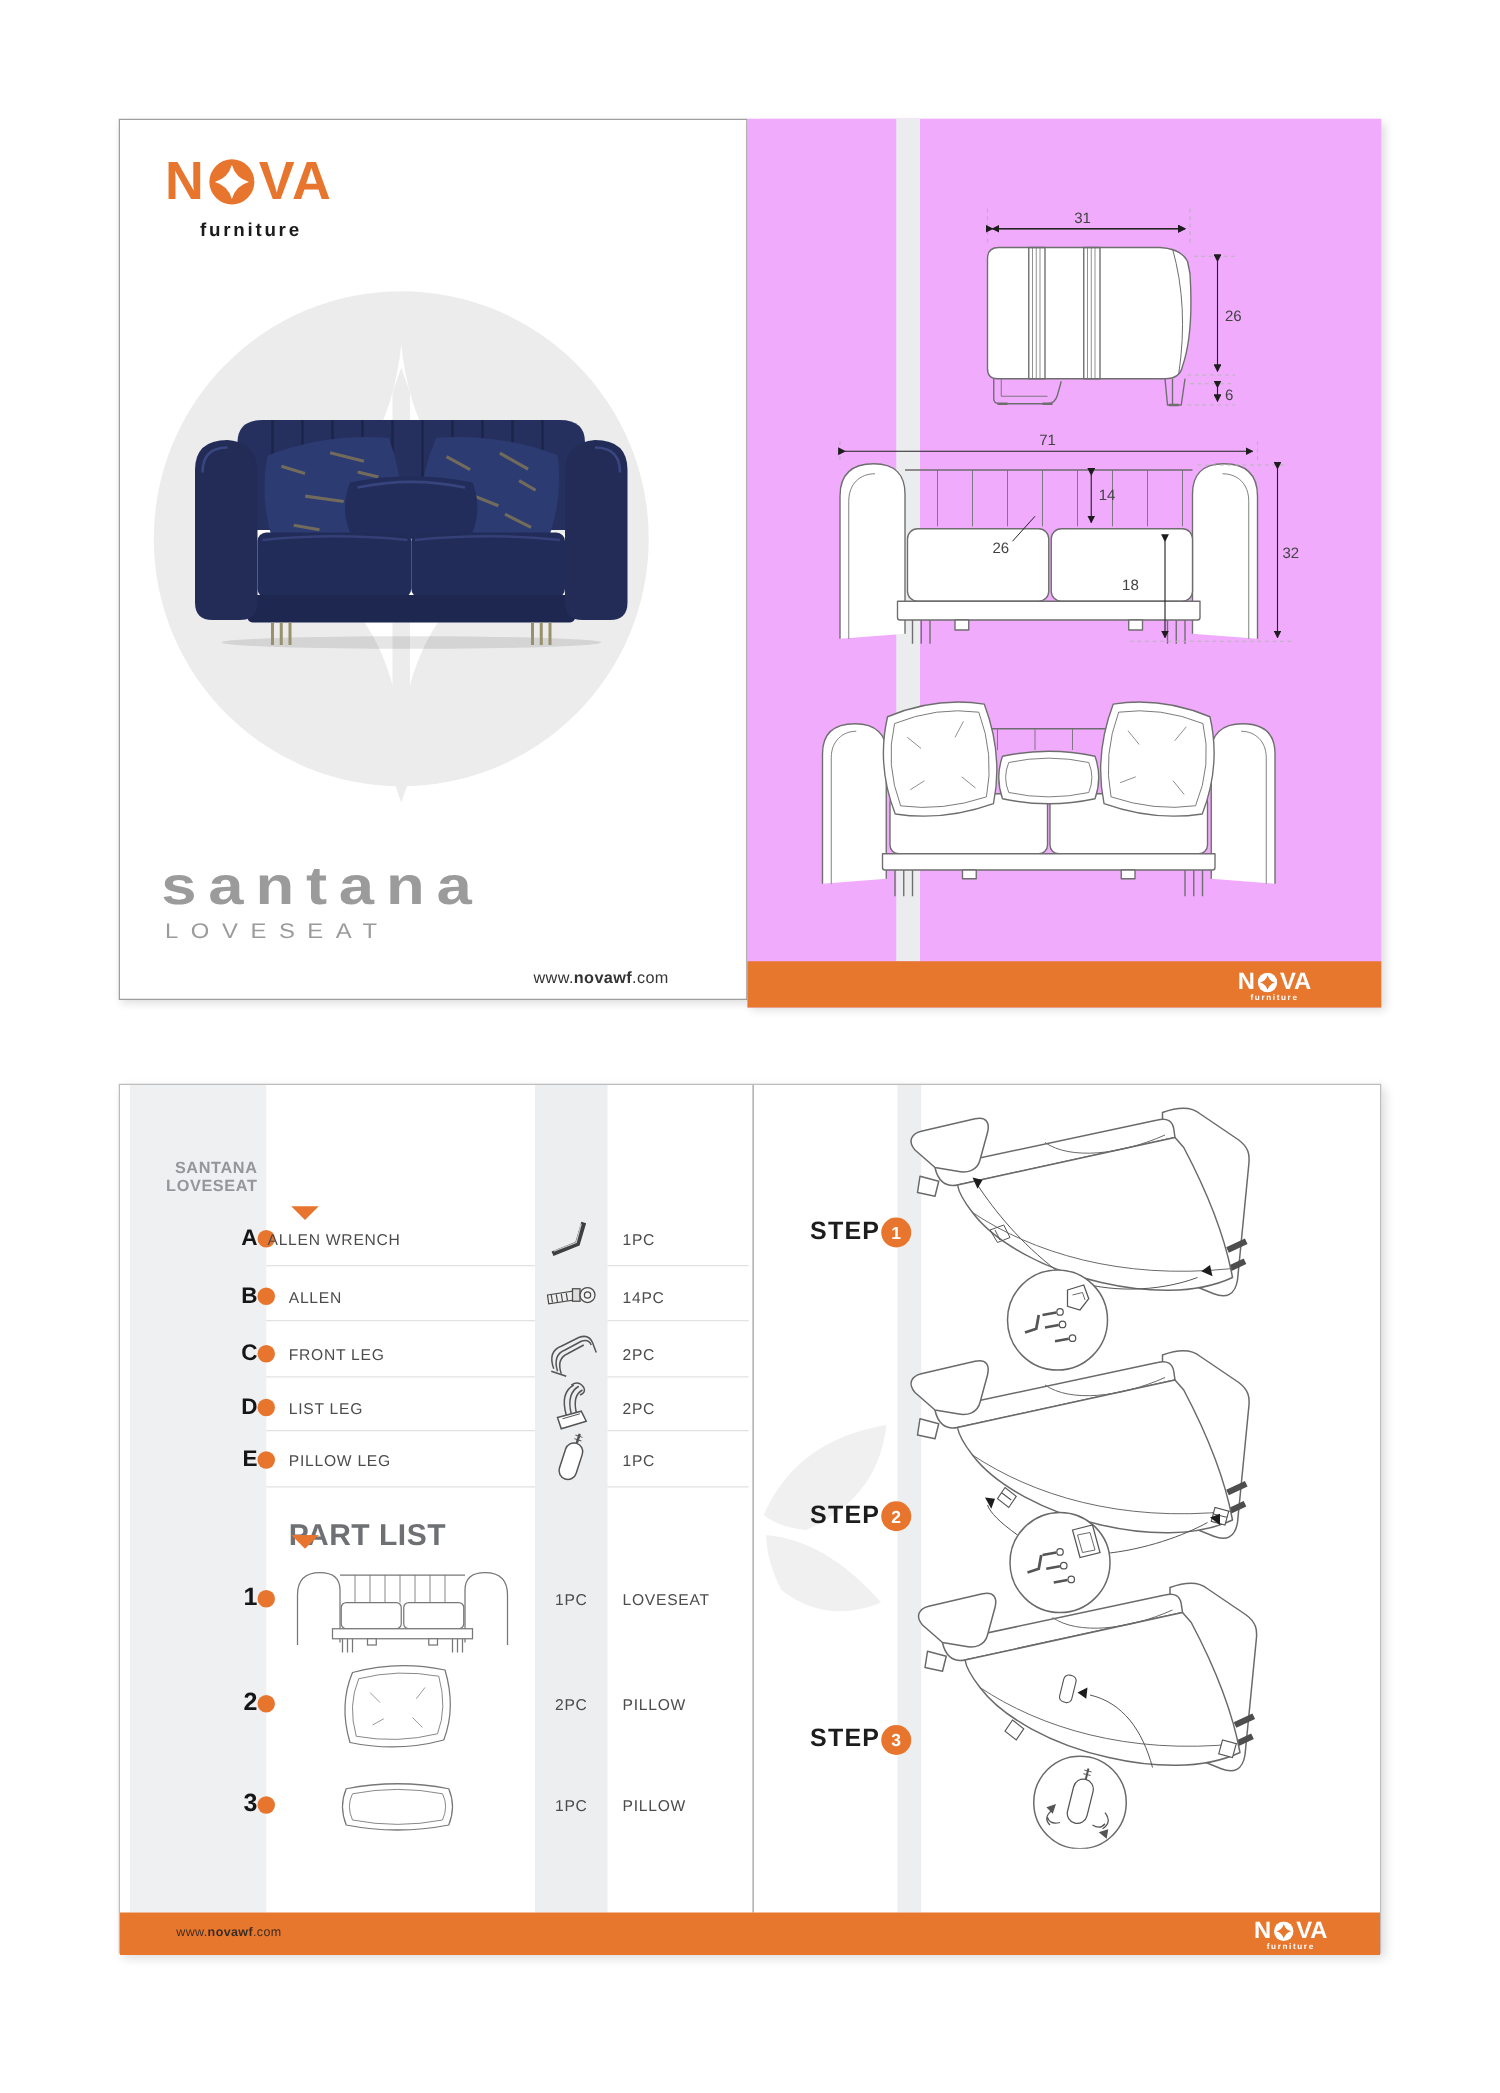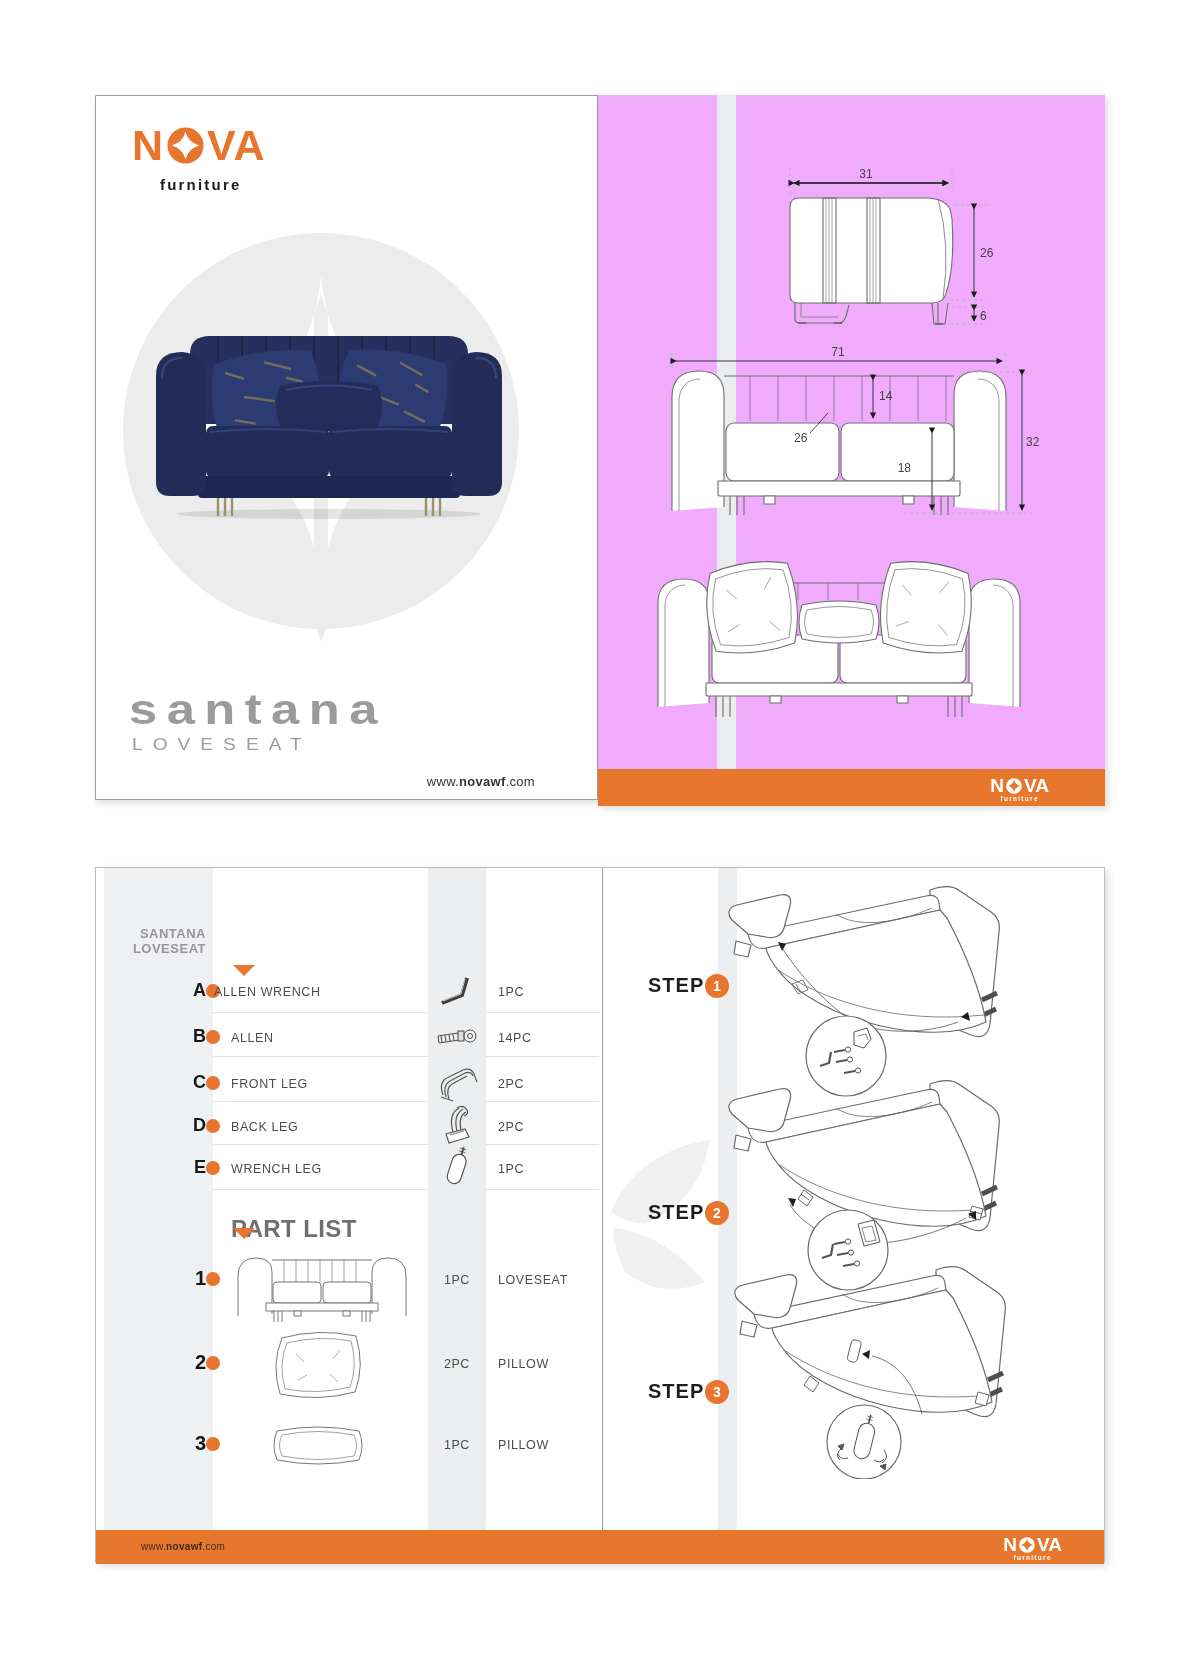--- a/index.html
+++ b/index.html
@@ -277,26 +277,26 @@
   <div class="abs row-label" style="left:135px;top:163px;">ALLEN</div>
   <div class="abs row-qty" style="left:402px;top:163px;">14PC</div>
 
   <div class="abs row-letter" style="left:60px;top:204px;">C</div>
   <div class="abs dot" style="left:110px;top:208px;"></div>
   <div class="abs row-label" style="left:135px;top:209px;">FRONT LEG</div>
   <div class="abs row-qty" style="left:402px;top:209px;">2PC</div>
 
   <div class="abs row-letter" style="left:60px;top:247px;">D</div>
   <div class="abs dot" style="left:110px;top:251px;"></div>
-  <div class="abs row-label" style="left:135px;top:252px;">BACK LEG</div>
+  <div class="abs row-label" style="left:135px;top:252px;">LIST LEG</div>
   <div class="abs row-qty" style="left:402px;top:252px;">2PC</div>
 
   <div class="abs row-letter" style="left:60px;top:289px;">E</div>
   <div class="abs dot" style="left:110px;top:293px;"></div>
-  <div class="abs row-label" style="left:135px;top:294px;">WRENCH  LEG</div>
+  <div class="abs row-label" style="left:135px;top:294px;">PILLOW  LEG</div>
   <div class="abs row-qty" style="left:402px;top:294px;">1PC</div>
 
   <div class="sep" style="left:117px;top:144px;width:215px;"></div>
       <div class="sep" style="left:390px;top:144px;width:113px;"></div>
   <div class="sep" style="left:117px;top:188px;width:215px;"></div>
       <div class="sep" style="left:390px;top:188px;width:113px;"></div>
   <div class="sep" style="left:117px;top:233px;width:215px;"></div>
       <div class="sep" style="left:390px;top:233px;width:113px;"></div>
   <div class="sep" style="left:117px;top:276px;width:215px;"></div>
       <div class="sep" style="left:390px;top:276px;width:113px;"></div>

